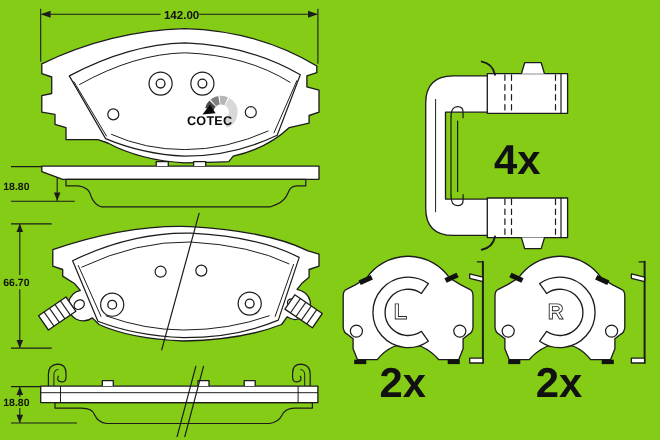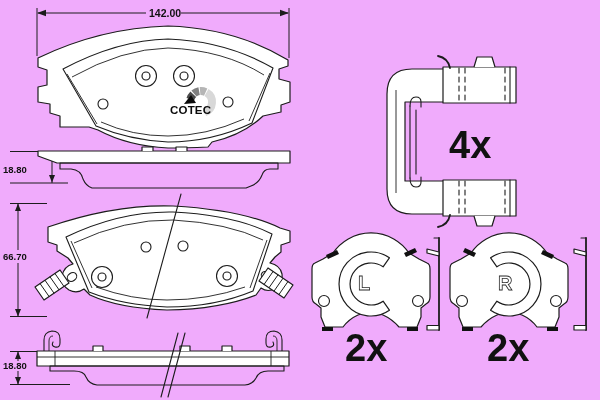--- a/index.html
+++ b/index.html
@@ -1,16 +1,16 @@
 <!DOCTYPE html>
 <html><head>
 <meta charset="utf-8">
 <style>
   html,body{margin:0;padding:0;background:#fff;}
-  #stage{width:600px;height:400px;position:relative;background:#f0abfc;overflow:hidden;
+  #stage{width:600px;height:400px;position:relative;background:#84cc16;overflow:hidden;
          font-family:"Liberation Sans",sans-serif;}
   svg{display:block;}
   .ln{fill:none;stroke:#1c1c1c;stroke-width:1.1;stroke-linejoin:round;stroke-linecap:round;}
   .ln2{fill:none;stroke:#1c1c1c;stroke-width:1.8;stroke-linejoin:round;stroke-linecap:round;}
   .thin{fill:none;stroke:#1c1c1c;stroke-width:0.9;}
   .fw{fill:#ffffff;stroke:#1c1c1c;stroke-width:1.2;stroke-linejoin:round;}
   .dash{stroke-dasharray:5 4;}
   .dim{stroke:#1c1c1c;stroke-width:1;fill:none;}
   .arrow{fill:#1c1c1c;stroke:none;}
   .dimtxt{font:bold 9.5px "Liberation Sans",sans-serif;fill:#111;}

